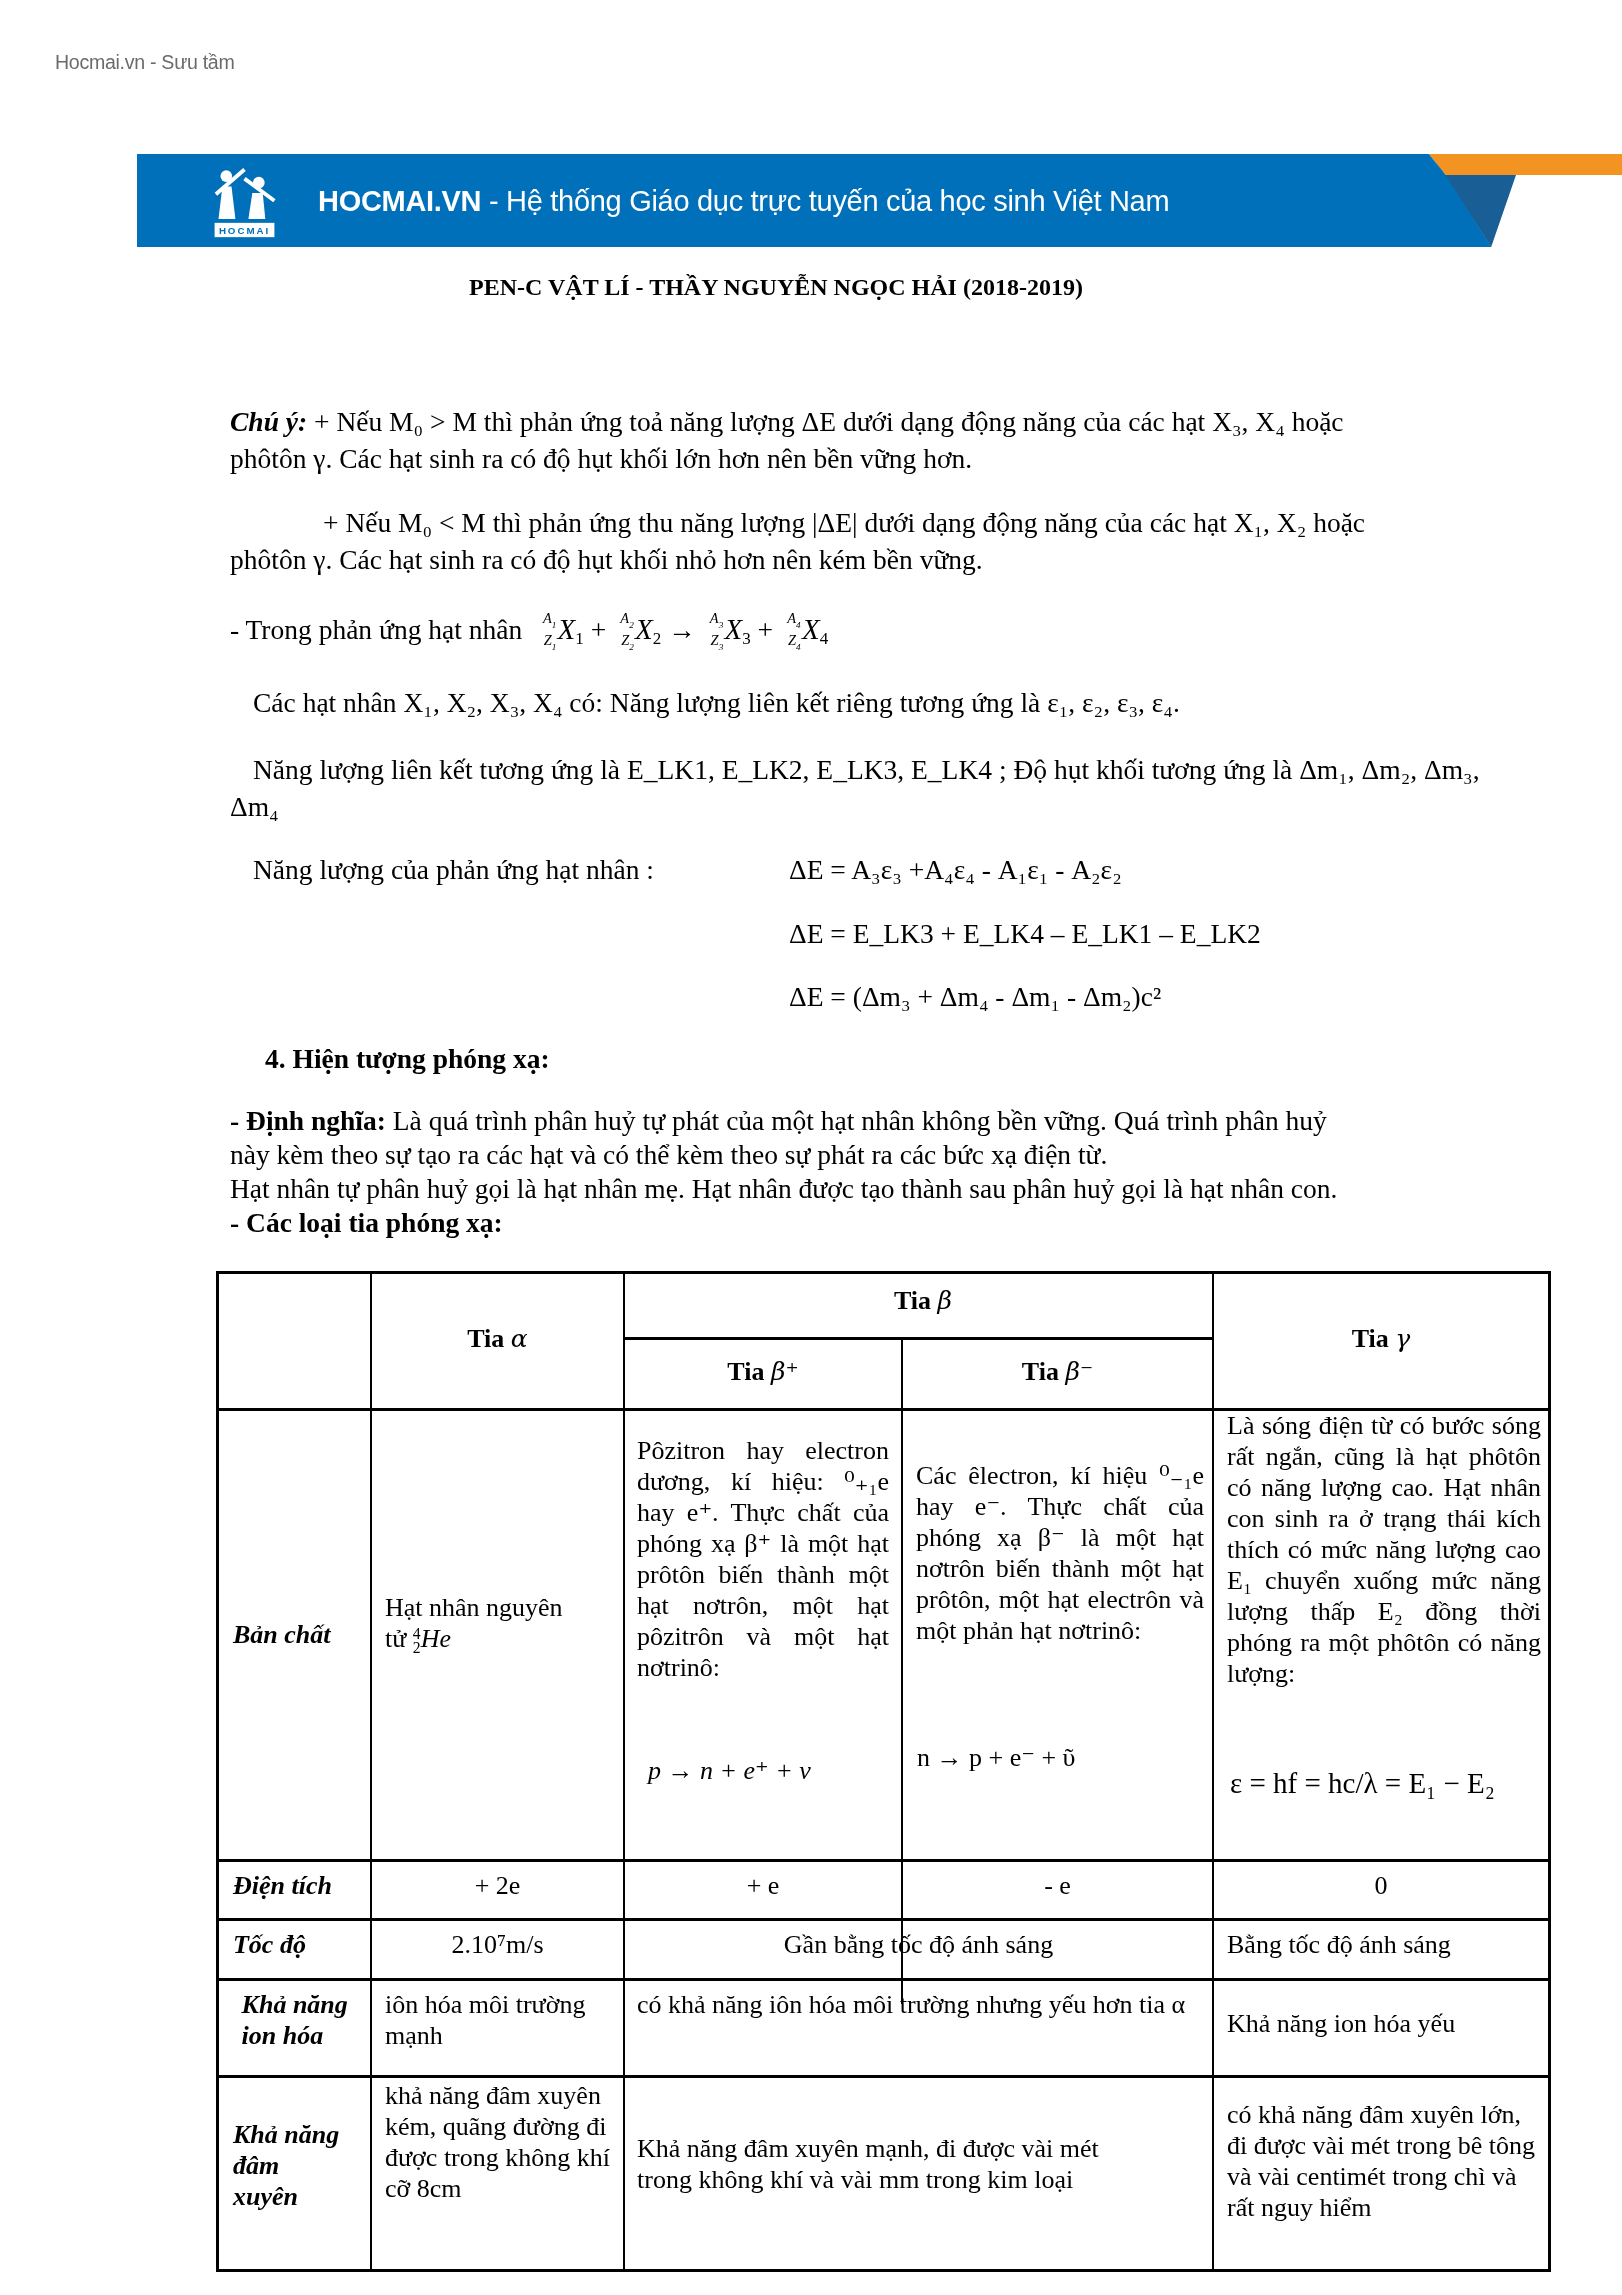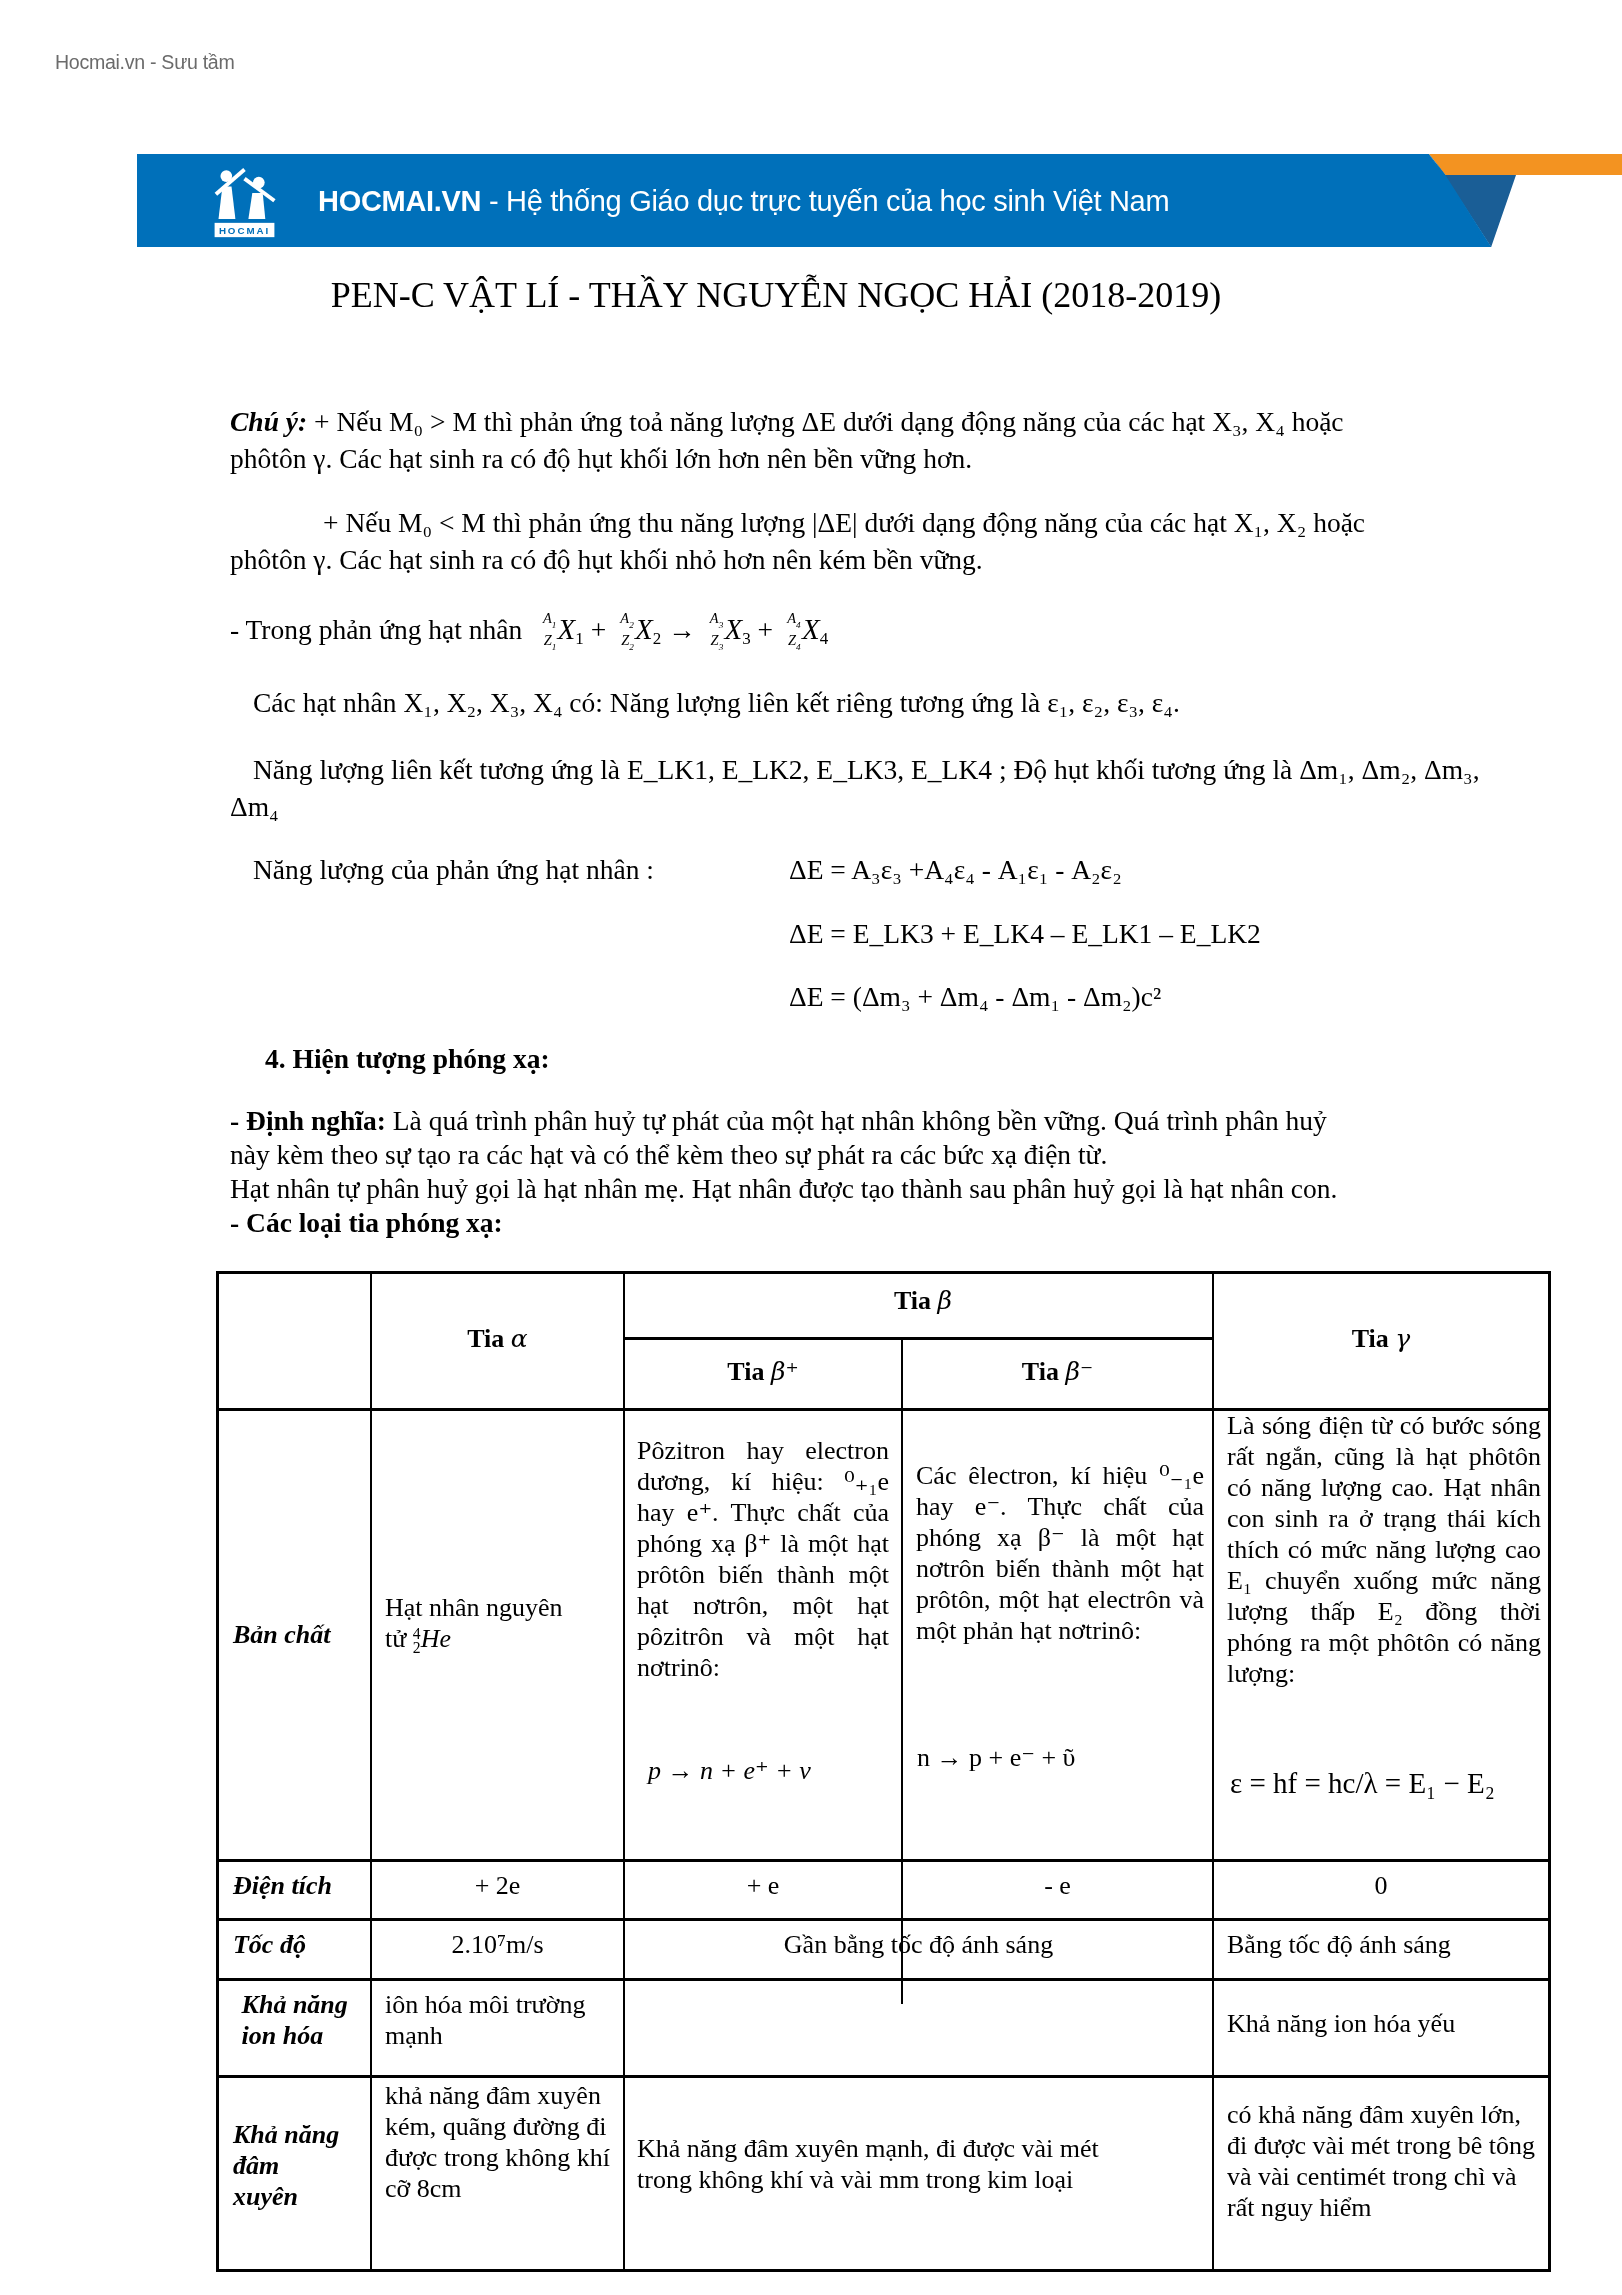--- a/index.html
+++ b/index.html
@@ -7,21 +7,21 @@
          font-family:"Liberation Serif", "DejaVu Serif", serif; color:#000; }
   .watermark { position:absolute; left:55px; top:51px; font-family:"Liberation Sans", sans-serif;
                font-size:19.6px; color:#6b6b6b; letter-spacing:-0.3px; }
   .banner { position:absolute; left:137px; top:154px; width:1485px; height:93px; }
   .banner svg { position:absolute; left:0; top:0; }
   .banner-logo { position:absolute; left:75px; top:14.4px; width:65px; height:72px; }
   .banner-text { position:absolute; left:181px; top:31px; font-family:"Liberation Sans", sans-serif;
                  font-size:29px; color:#ffffff; white-space:nowrap; letter-spacing:-0.3px; }
   .banner-text b { font-weight:bold; }
   .doc-title { position:absolute; left:0; width:1552px; top:274px; text-align:center;
-               font-weight:normal; font-size:36px; }
+               font-weight:bold; font-size:24px; }
   .para { position:absolute; font-size:27.5px; line-height:37px; white-space:nowrap; }
   .para sub { font-size:17px; vertical-align:-5.2px; line-height:0; }
   .it { font-style:italic; }
   .bold { font-weight:bold; }
   .iso { display:inline-block; position:relative; width:22px; height:37px; vertical-align:top; font-style:italic;}
   .iso .a { position:absolute; right:1.3px; top:0px; font-size:14.4px; line-height:14.4px; }
   .iso .z { position:absolute; right:1.3px; top:22px; font-size:14.4px; line-height:14.4px; }
   .mathx { font-style:italic; font-size:29px; }
 
   
@@ -146,20 +146,21 @@
   <div class="cell center" style="left:687px; top:599px; width:309px;">- e</div>
   <div class="cell center" style="left:998px; top:599px; width:334px;">0</div>
 
   <div class="cell rowlbl" style="left:2.6px; top:658px; width:151px;">Tốc độ</div>
   <div class="cell center" style="left:156px; top:658px; width:251px;">2.10⁷m/s</div>
   <div class="cell center" style="left:409px; top:658px; width:587px;">Gần bằng tốc độ ánh sáng</div>
   <div class="cell" style="left:1011px; top:658px; width:314px;">Bằng tốc độ ánh sáng</div>
 
   <div class="cell rowlbl" style="left:2.6px; top:718px; width:131px;padding-left:23px;">Khả năng ion hóa</div>
   <div class="cell" style="left:169px; top:718px; width:229px;">iôn hóa môi trường mạnh</div>
+  <div class="cell" style="left:421px; top:718px; width:569px;">có khả năng iôn hóa môi trường nhưng yếu hơn tia α</div>
   <div class="cell" style="left:1011px; top:737px; width:314px;">Khả năng ion hóa yếu</div>
 
   <div class="cell rowlbl" style="left:2.6px; top:848px; width:124px;">Khả năng đâm xuyên</div>
   <div class="cell" style="left:169px; top:809px; width:229px;">khả năng đâm xuyên kém, quãng đường đi được trong không khí cỡ 8cm</div>
   <div class="cell" style="left:1011px; top:828px; width:314px;">có khả năng đâm xuyên lớn, đi được vài mét trong bê tông và vài centimét trong chì và rất nguy hiểm</div>
   <div class="cell" style="left:421px; top:862px; width:569px; padding-right:98px;">Khả năng đâm xuyên mạnh, đi được vài mét trong không khí và vài mm trong kim loại</div>
 </div>
 
 
 </body></html>

